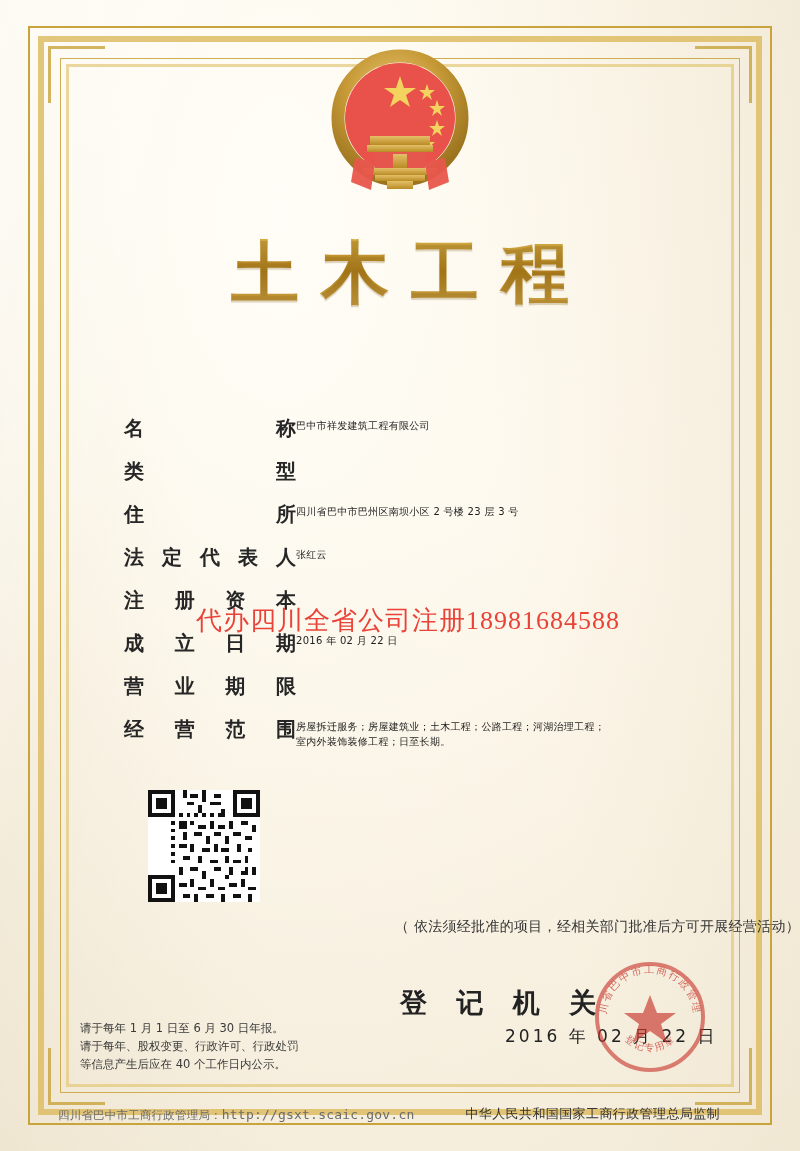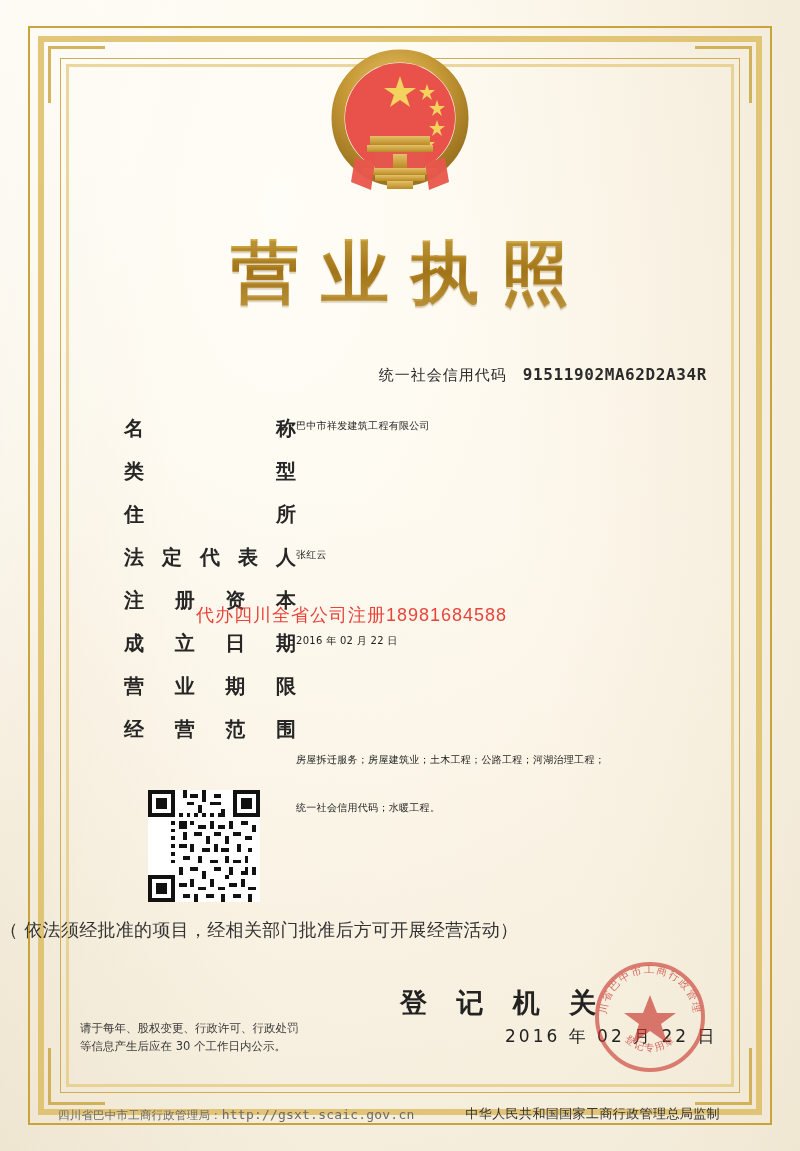--- a/index.html
+++ b/index.html
@@ -152,29 +152,29 @@
   .field-label span.ch { display: inline-block; }
   .field-label.four { letter-spacing: 0; }
   .field-value {
     font-family: "DejaVu Sans", sans-serif;
     font-size: 10px;
     color: #1d1d1d;
     line-height: 1.45;
     padding-top: 4px;
     letter-spacing: .3px;
   }
-  .field-value .line2 { display: block; margin-top: 33px; }
+  .field-value .line2 { display: block; }
 
   
   .red-overlay {
     position: absolute;
     top: 603px;
     left: 196px;
-    font-family: Liberation Sans, sans-serif;
-    font-size: 18px;
+    font-family: Liberation Serif, serif;
+    font-size: 26px;
     color: #e8342a;
     letter-spacing: 1px;
     white-space: nowrap;
     opacity: .92;
   }
 
   
   .qr {
     position: absolute;
     left: 148px;
@@ -182,23 +182,23 @@
     width: 112px;
     height: 112px;
     background: #fff;
   }
 
   
   .scope-note {
     position: absolute;
     top: 918px;
     left: 0; right: 0;
-    text-align: left;
-    font-family: "DejaVu Sans", sans-serif;
-    font-size: 18px;
+    text-align: right;
+    font-family: "DejaVu Sans", sans-serif;
+    font-size: 14px;
     color: #333;
     letter-spacing: .3px;
   }
 
   
   .registrar {
     position: absolute;
     top: 985px;
     left: 400px;
     font-family: "DejaVu Sans", sans-serif;
@@ -314,26 +314,22 @@
 
       <g fill="#e8574c" opacity="0.95">
         <polygon points="40,118 60,122 56,150 36,142"></polygon>
         <polygon points="130,118 110,122 114,150 134,142"></polygon>
       </g>
       <rect x="60" y="135" width="50" height="6" fill="url(#gGate)"></rect>
       <rect x="72" y="141" width="26" height="8" fill="url(#gGate)"></rect>
     </svg>
   </div>
 
-  <div class="title">营业执照</div>
-
-  <div class="credit-row">
-    <span class="credit-label">统一社会信用代码</span>
-    <span class="credit-value">91511902MA62D2A34R</span>
-  </div>
+  <div class="title">土木工程</div>
+
 
   <div class="fields">
 
     <div class="field-row">
       <div class="field-label">
         <span class="ch">名</span>
         <span class="ch">称</span>
       </div>
       <div class="field-value">巴中市祥发建筑工程有限公司</div>
     </div>
@@ -343,20 +339,21 @@
         <span class="ch">类</span>
         <span class="ch">型</span>
       </div>
     </div>
 
     <div class="field-row">
       <div class="field-label">
         <span class="ch">住</span>
         <span class="ch">所</span>
       </div>
+      <div class="field-value">四川省巴中市巴州区南坝小区 2 号楼 23 层 3 号</div>
     </div>
 
     <div class="field-row">
       <div class="field-label four">
         <span class="ch">法</span>
         <span class="ch">定</span>
         <span class="ch">代</span>
         <span class="ch">表</span>
         <span class="ch">人</span>
       </div>
@@ -394,21 +391,21 @@
 
     <div class="field-row">
       <div class="field-label">
         <span class="ch">经</span>
         <span class="ch">营</span>
         <span class="ch">范</span>
         <span class="ch">围</span>
       </div>
       <div class="field-value">
         <span class="line2">房屋拆迁服务；房屋建筑业；土木工程；公路工程；河湖治理工程；</span>
-        <span class="line2">统一社会信用代码；水暖工程。</span>
+        <span class="line2">室内外装饰装修工程；日至长期。</span>
       </div>
     </div>
 
   </div>
 
   <div class="red-overlay">代办四川全省公司注册18981684588</div>
 
   <div class="qr">
     <svg viewBox="0 0 29 29" width="112" height="112" shape-rendering="crispEdges">
       <rect width="29" height="29" fill="#ffffff"></rect>
@@ -524,22 +521,23 @@
       <text font-family="'DejaVu Sans', sans-serif" font-size="10.5" fill="#c8342c" letter-spacing="1.6">
         <textPath href="#sealArcTop" startOffset="50%" text-anchor="middle">四川省巴中市工商行政管理局</textPath>
       </text>
       <text font-family="'DejaVu Sans', sans-serif" font-size="10" fill="#c8342c" letter-spacing="1.4">
         <textPath href="#sealArcBot" startOffset="50%" text-anchor="middle">登记专用章</textPath>
       </text>
     </svg>
   </div>
 
   <div class="left-note">
+    <div>请于每年 1 月 1 日至 6 月 30 日年报。</div>
     <div>请于每年、股权变更、行政许可、行政处罚</div>
-    <div>等信息产生后应在 30 个工作日内公示。</div>
+    <div>等信息产生后应在 40 个工作日内公示。</div>
   </div>
 
   <div class="footer-left">
     <span>四川省巴中市工商行政管理局：</span><span class="url">http://gsxt.scaic.gov.cn</span>
   </div>
   <div class="footer-right">中华人民共和国国家工商行政管理总局监制</div>
 
 </div>
 
 </body></html>

